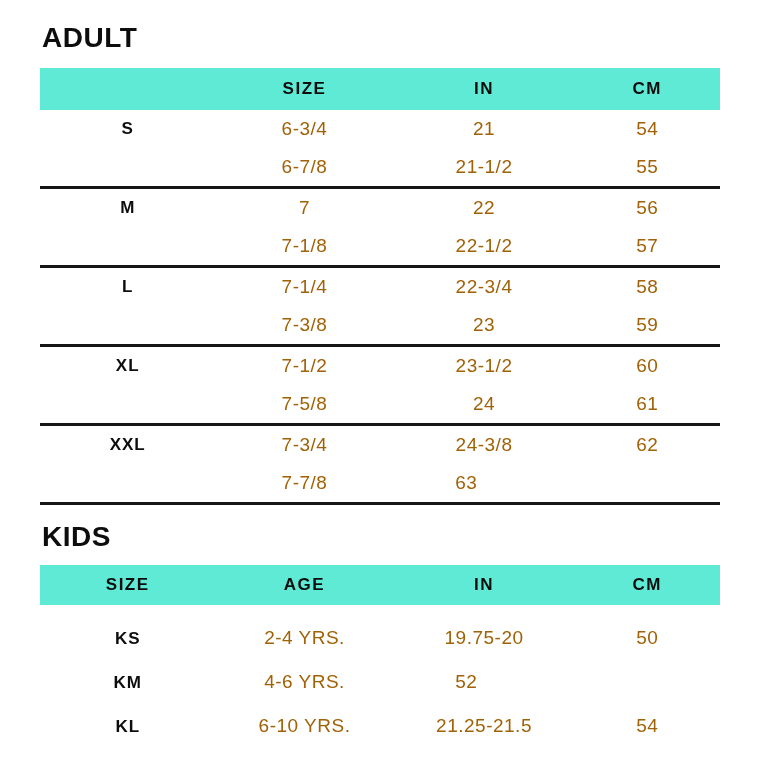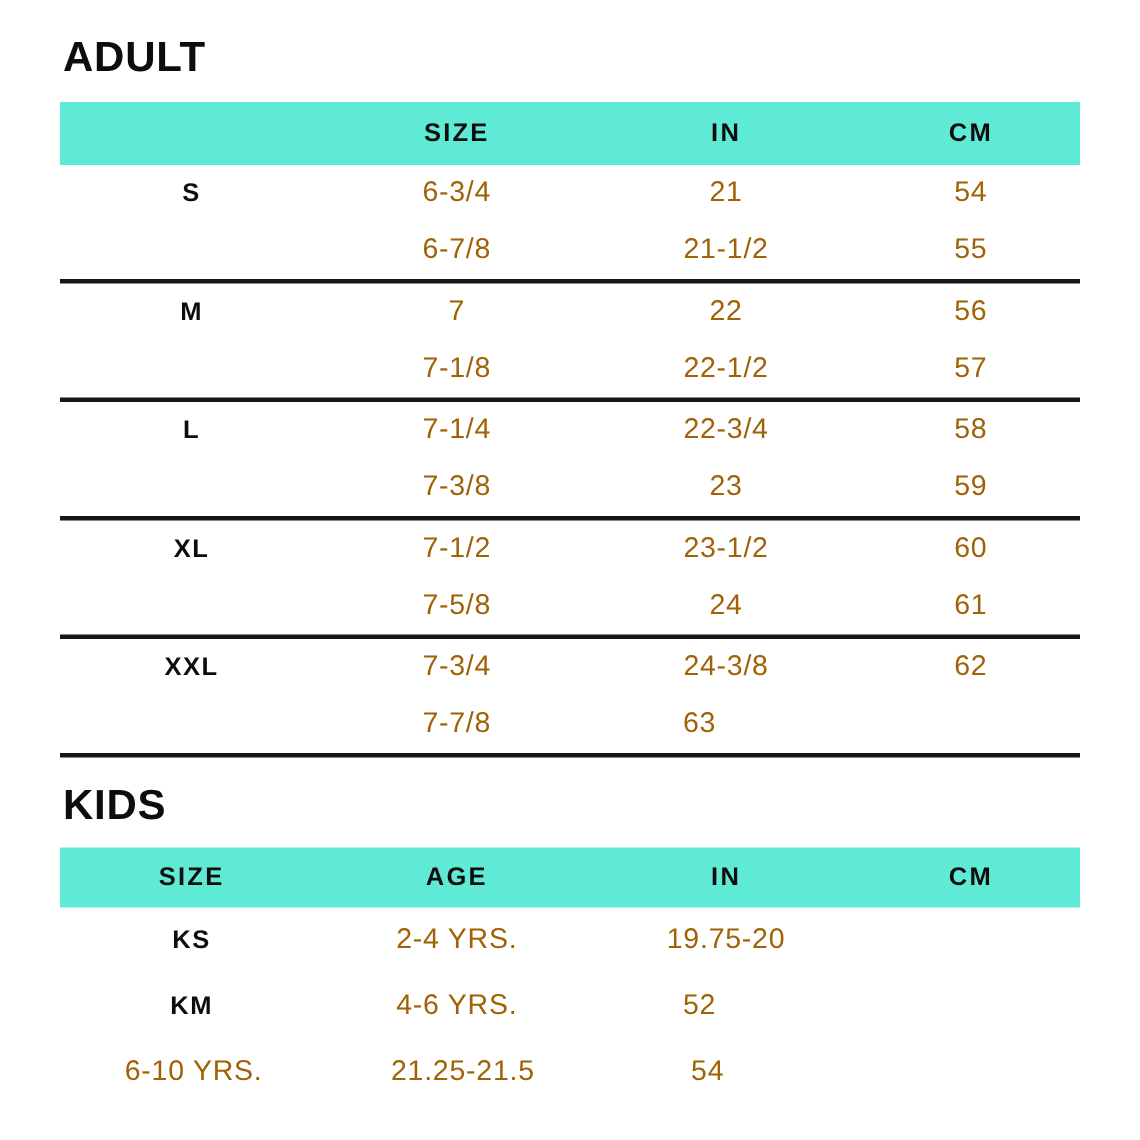--- a/index.html
+++ b/index.html
@@ -41,21 +41,21 @@
   .c1 { width: 25.8%; }
   .c2 { width: 26.2%; }
   .c3 { width: 26.6%; }
   .c4 { width: 21.4%; }
 
   .tr {
     display: flex;
     align-items: center;
     height: 38px;
   }
-  .kid-tr { height: 44px; }
+  .kid-tr { height: 44px; align-items: flex-end; }
 
   .td {
     text-align: center;
     font-size: 19px;
     font-weight: 400;
     letter-spacing: 0.5px;
     color: #a16207;
   }
 
   .lbl {
@@ -170,27 +170,29 @@
         <div class="th c1">SIZE</div>
         <div class="th c2">AGE</div>
         <div class="th c3">IN</div>
         <div class="th c4">CM</div>
       </div>
 
       <div class="tr kid-tr">
         <div class="td c1 lbl">KS</div>
         <div class="td c2">2-4 YRS.</div>
         <div class="td c3">19.75-20</div>
+        <div class="td c4">50</div>
       </div>
       <div class="tr kid-tr">
         <div class="td c1 lbl">KM</div>
         <div class="td c2">4-6 YRS.</div>
         <div class="td c4">52</div>
       </div>
       <div class="tr kid-tr">
+        <div class="td c1 lbl">KL</div>
         <div class="td c2">6-10 YRS.</div>
         <div class="td c3">21.25-21.5</div>
         <div class="td c4">54</div>
       </div>
     </div>
   </section>
 
 </div>
 
 </body></html>

